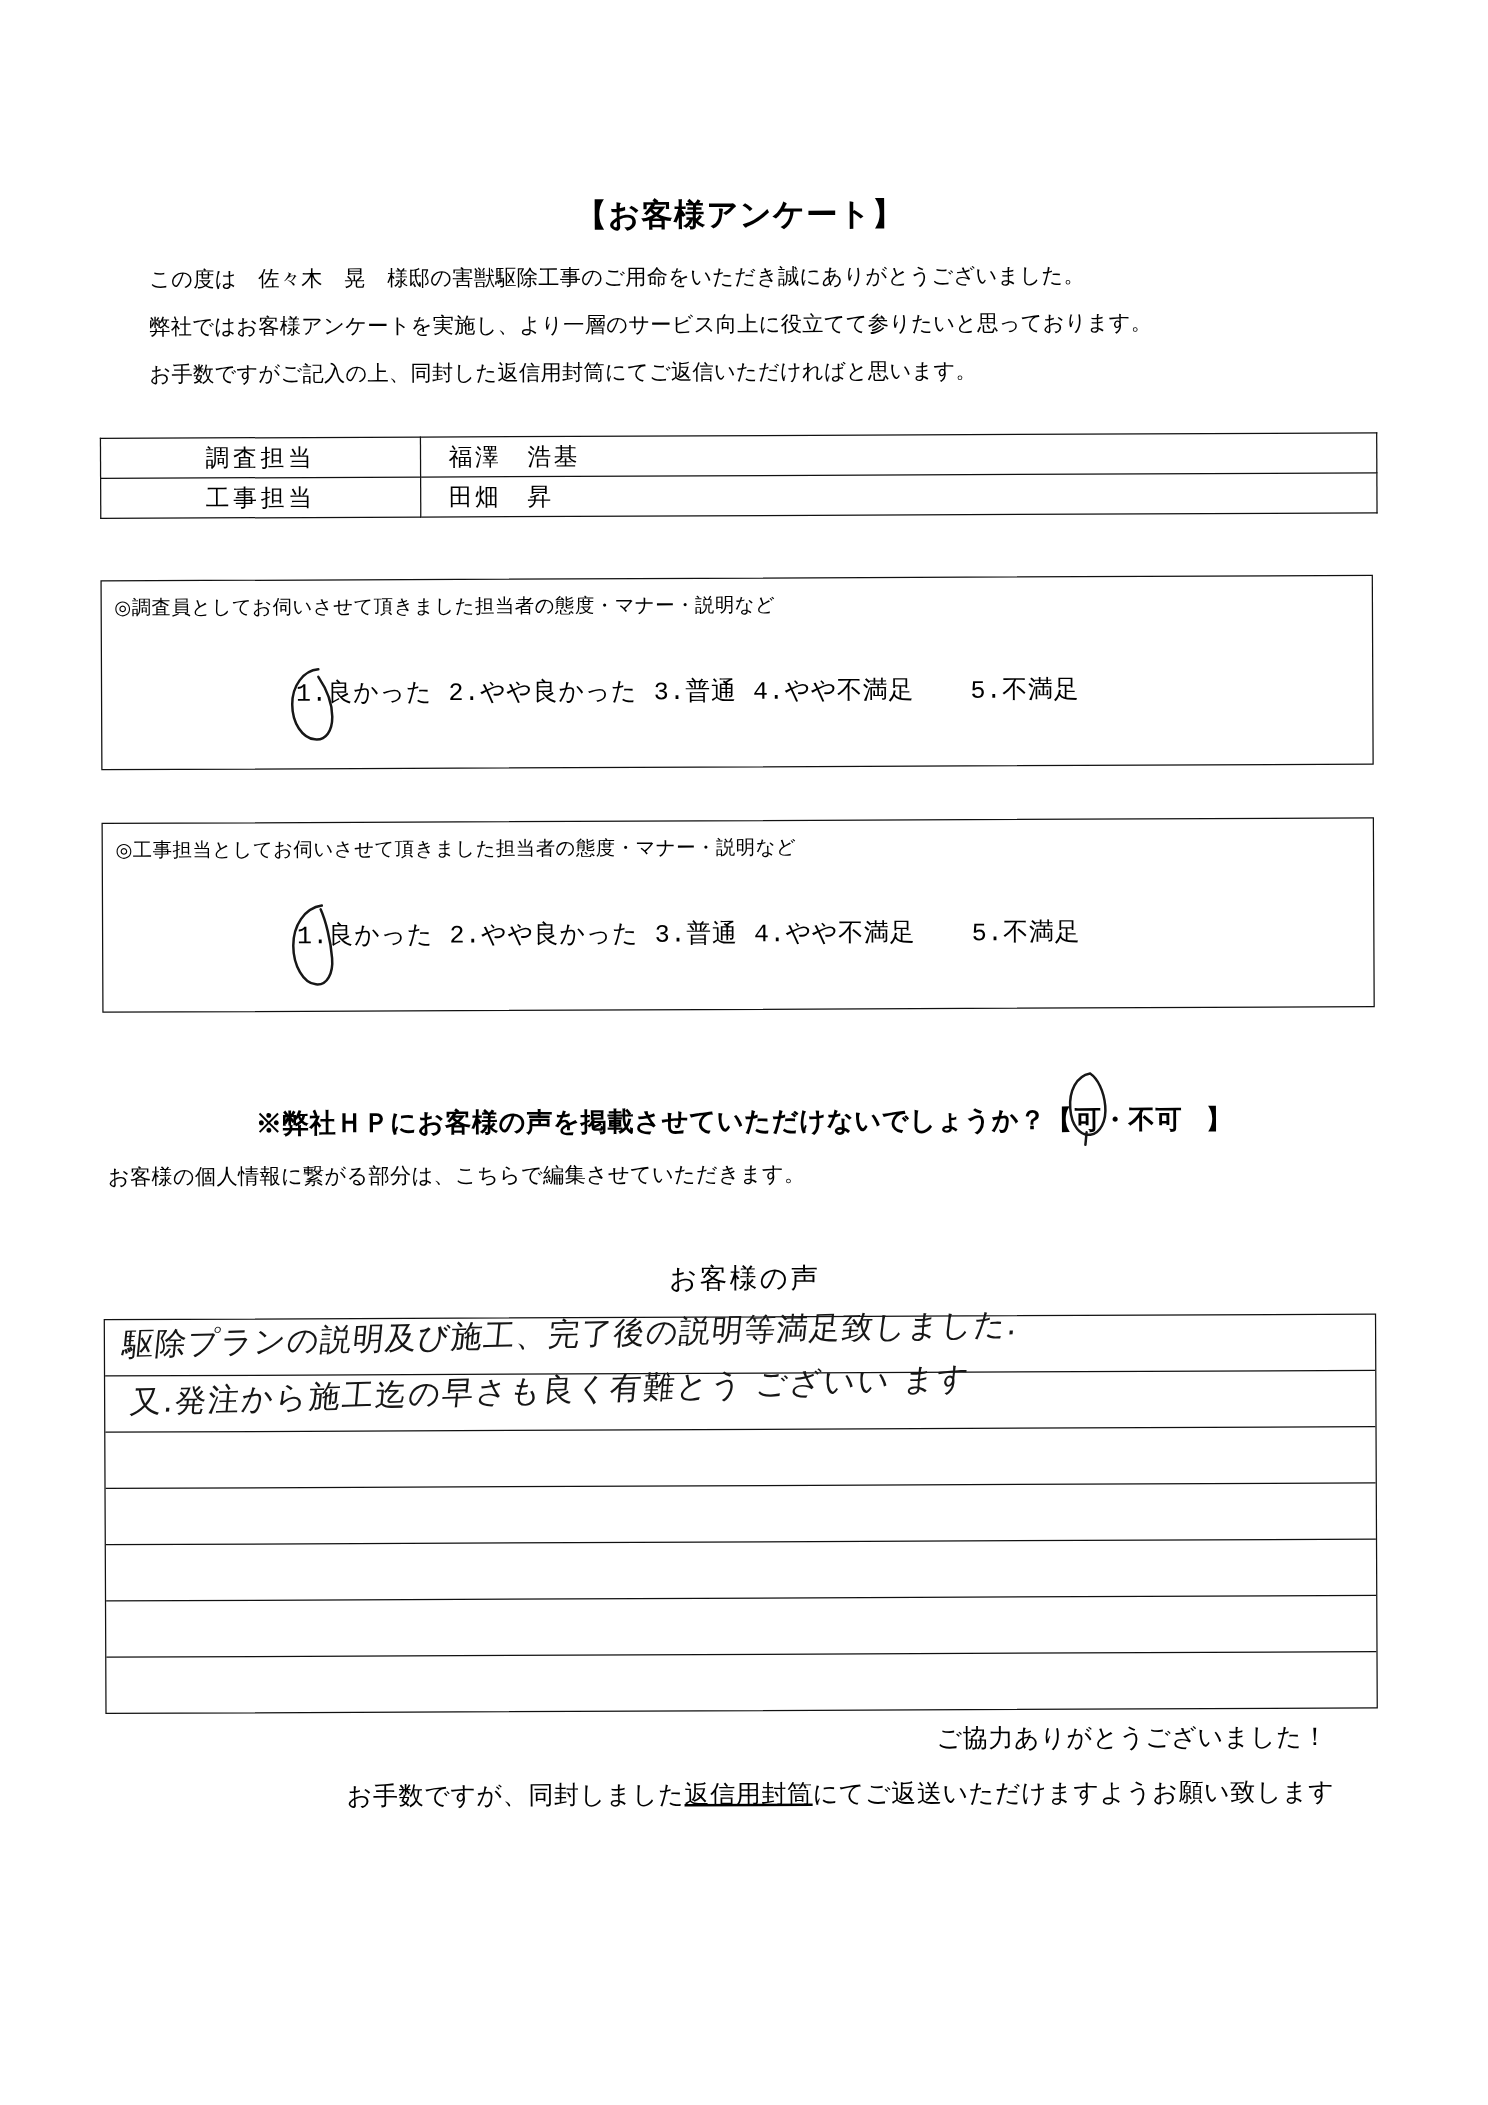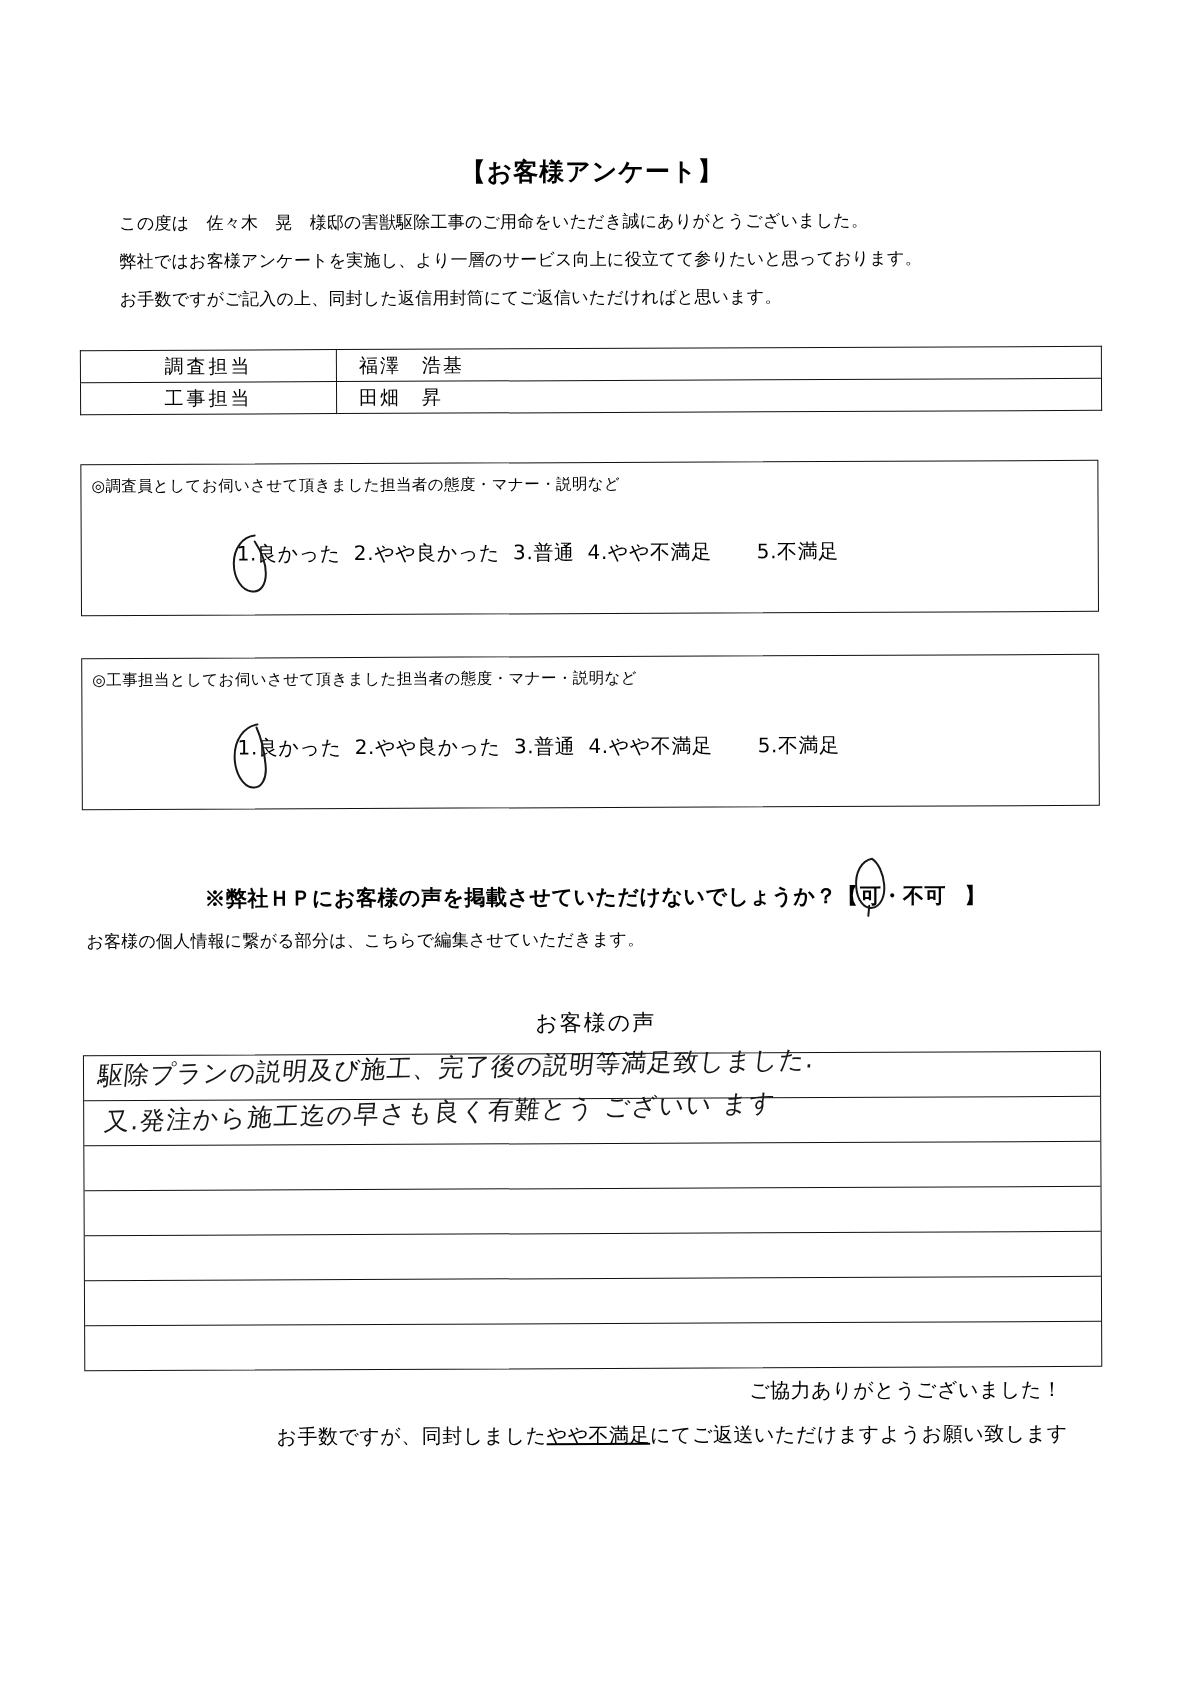--- a/index.html
+++ b/index.html
@@ -91,21 +91,21 @@
     white-space: nowrap;
   }
   .q-opts {
     position: absolute;
     left: 155px;
     top: 76px;
     font-size: 20px;
     letter-spacing: 0.6px;
     white-space: nowrap;
   }
-  .q-opts .opt { margin-right: 13px; }
+  .q-opts .opt { margin-right: 13px; font-family: Liberation Mono, monospace; }
   .q-opts .opt:last-child { margin-right: 0; margin-left: 32px; }
 
   
   .circle-mark {
     position: absolute;
     width: 46px;
     height: 62px;
     pointer-events: none;
   }
   .circle-mark svg { width: 100%; height: 100%; display: block; }
@@ -267,16 +267,16 @@
     </div>
     <div class="voice-row"></div>
     <div class="voice-row"></div>
     <div class="voice-row"></div>
     <div class="voice-row"></div>
     <div class="voice-row"></div>
   </div>
 
   <div class="footer-line f1">ご協力ありがとうございました！</div>
   <div class="footer-line f2">
-    <span>お手数ですが、同封しました</span><span class="u">やや不満足</span><span>にてご返送いただけますようお願い致します</span>
+    <span>お手数ですが、同封しました</span><span class="u">返信用封筒</span><span>にてご返送いただけますようお願い致します</span>
   </div>
 
 </div>
 
 </body></html>

